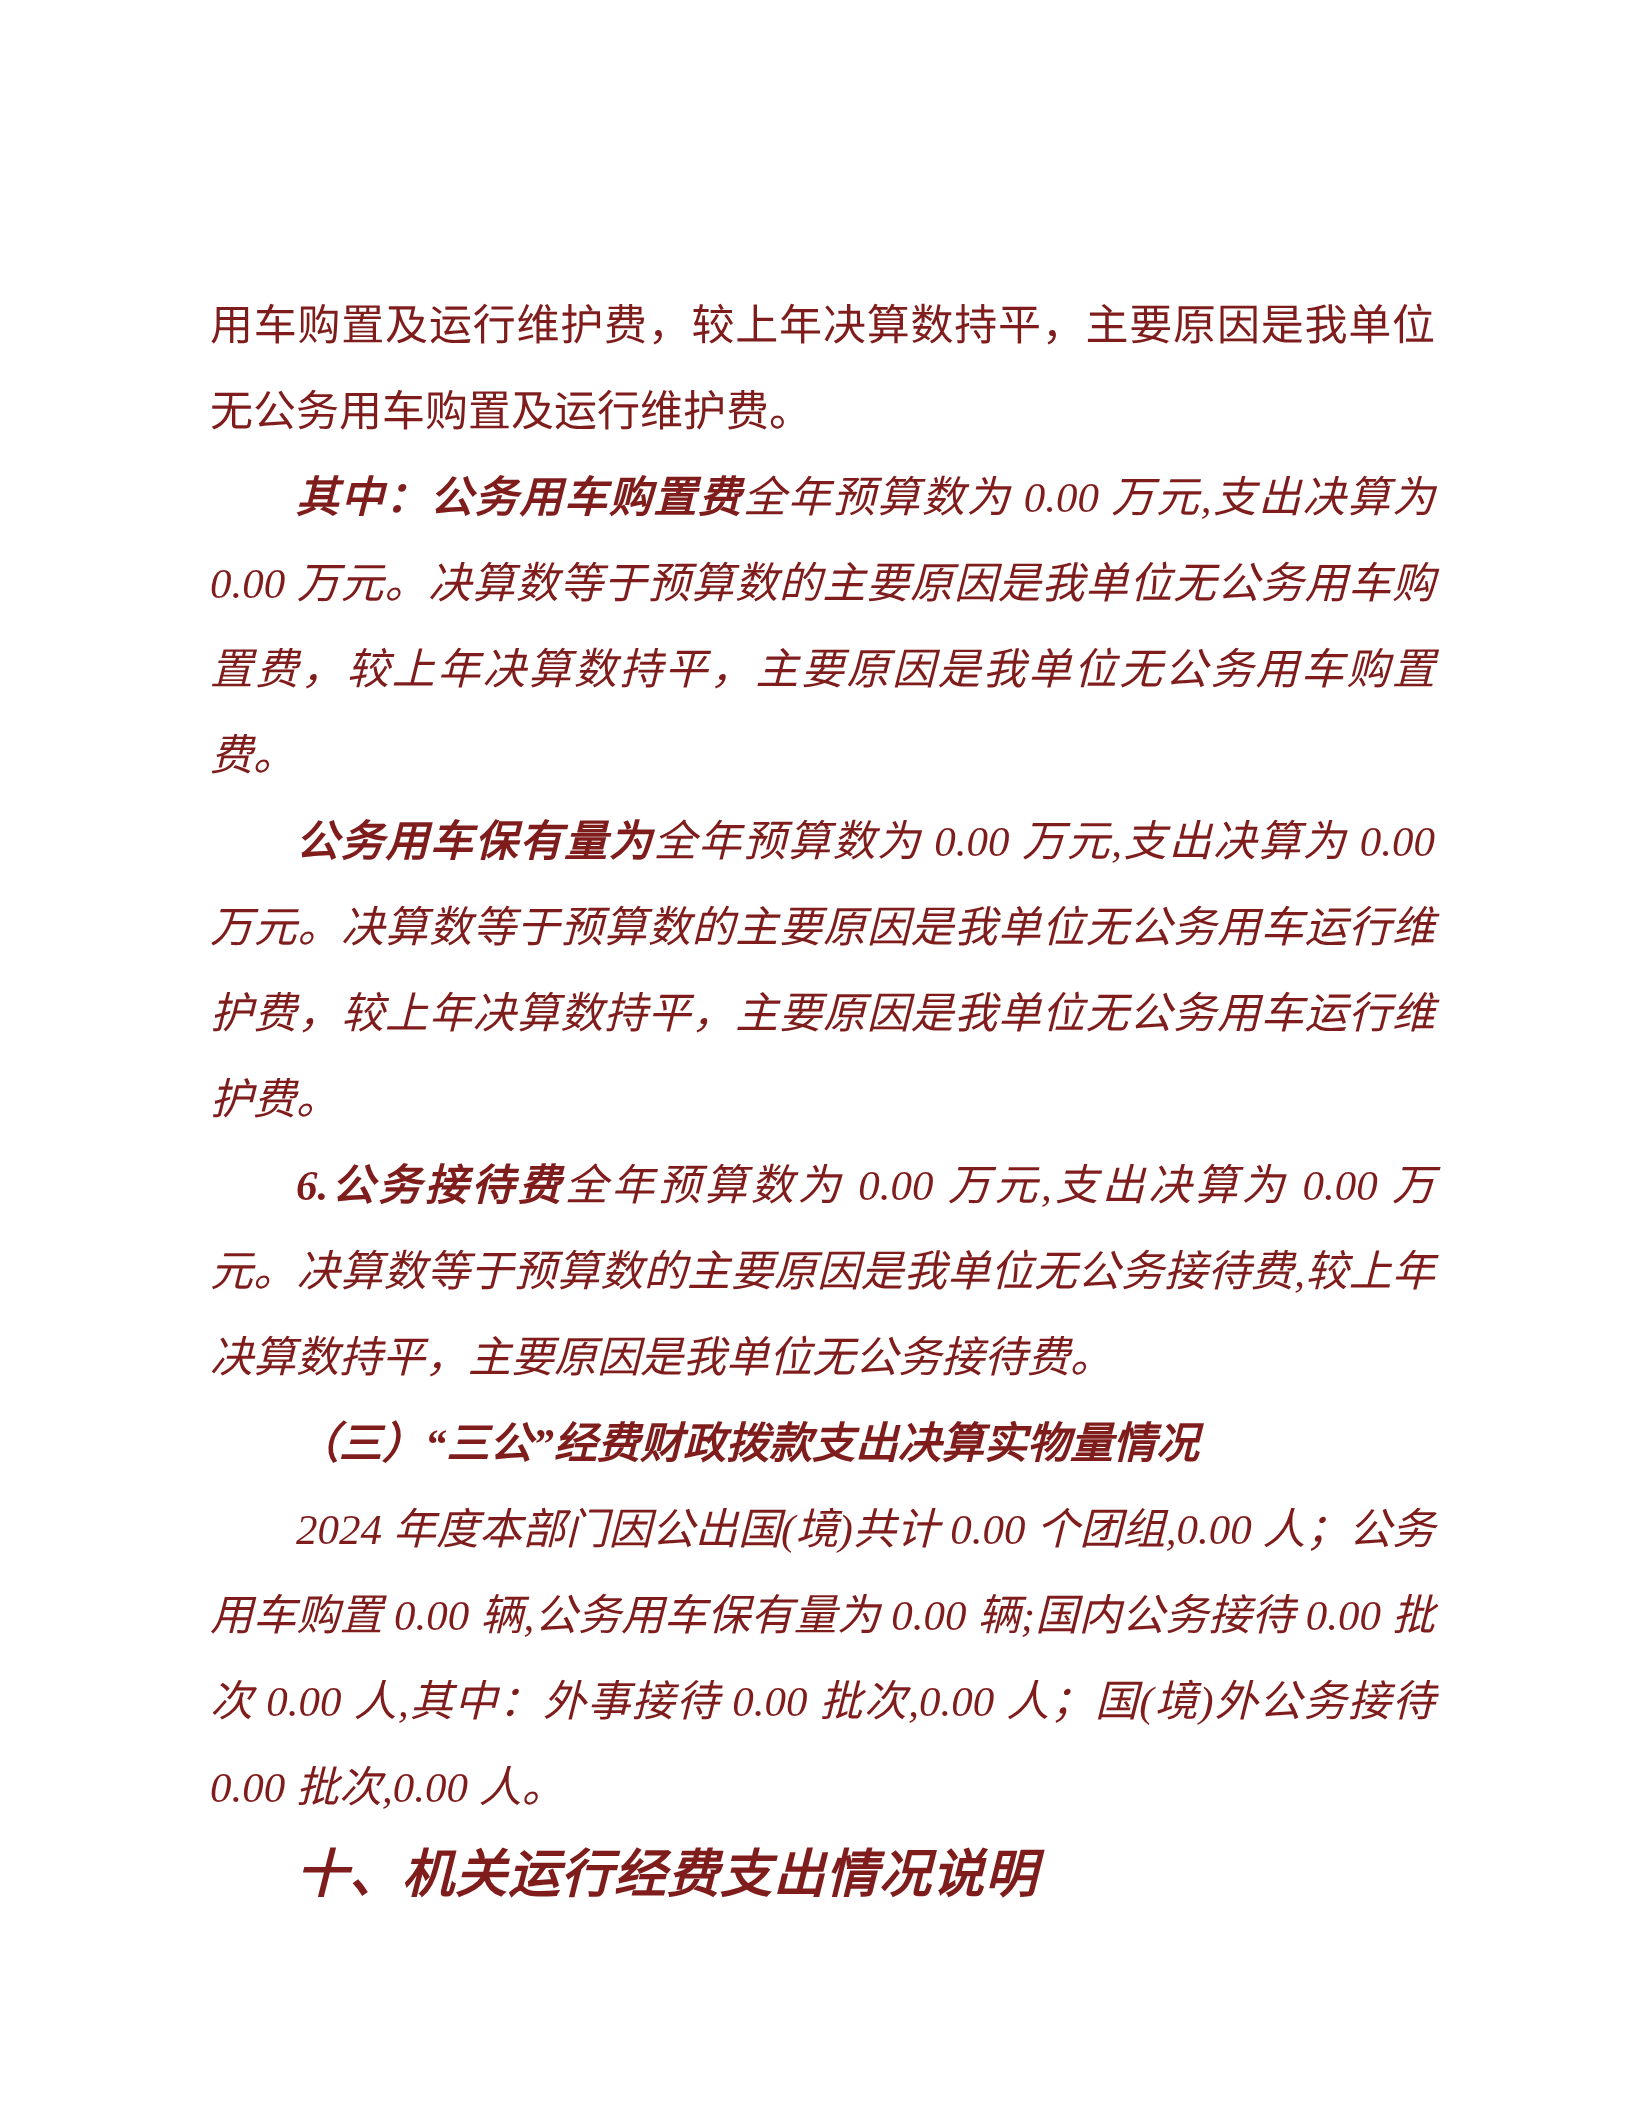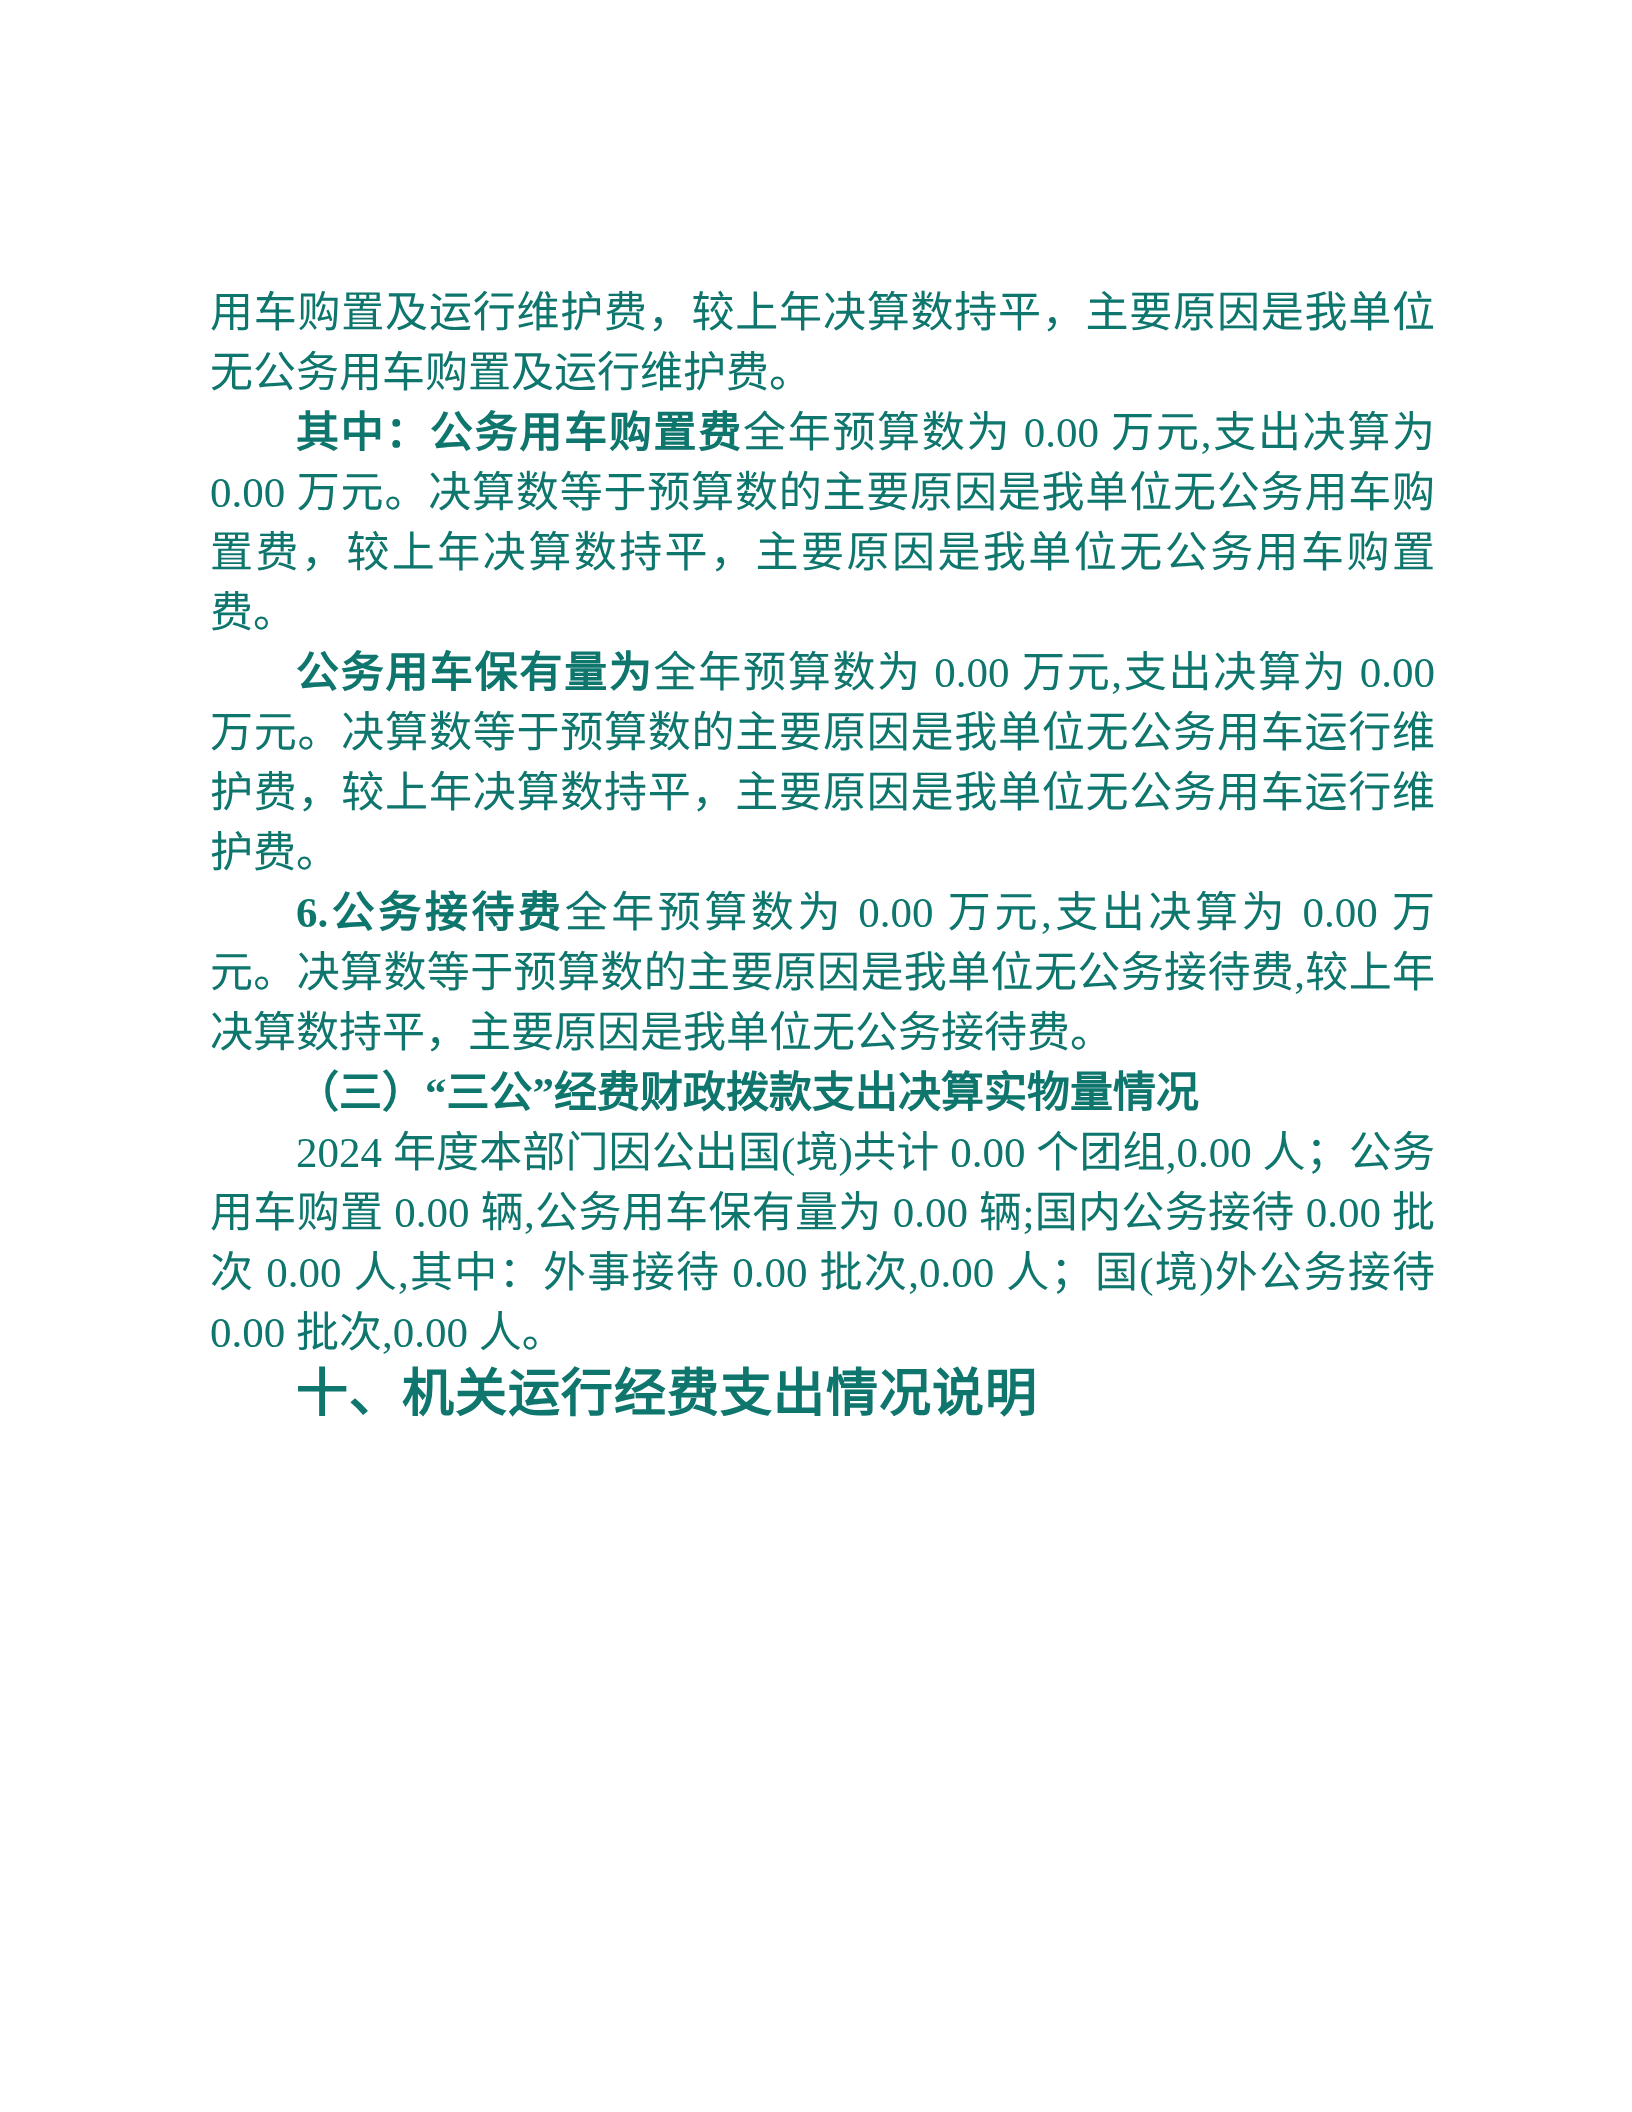--- a/index.html
+++ b/index.html
@@ -11,33 +11,34 @@
     width: 1632px;
     height: 2112px;
     position: relative;
     overflow: hidden;
   }
   .page {
     position: absolute;
     left: 210px;
     top: 283px;
     width: 1225px;
-    color: #0f766e;
+    color: #7f1d1d;
     font-family: "Liberation Serif", "DejaVu Serif", serif;
     font-size: 43px;
-    line-height: 60px;
+    line-height: 86px;
     text-align: justify;
     text-justify: inter-ideograph;
   }
   .para {
     margin: 0;
     padding: 0;
   }
   .para.indent {
     text-indent: 86px;
+    font-style: italic;
   }
   .seg-bold {
     font-weight: bold;
   }
   .heading-serif {
     font-weight: bold;
   }
   .heading-sans {
     font-family: "Liberation Sans", "DejaVu Sans", sans-serif;
     font-weight: bold;

